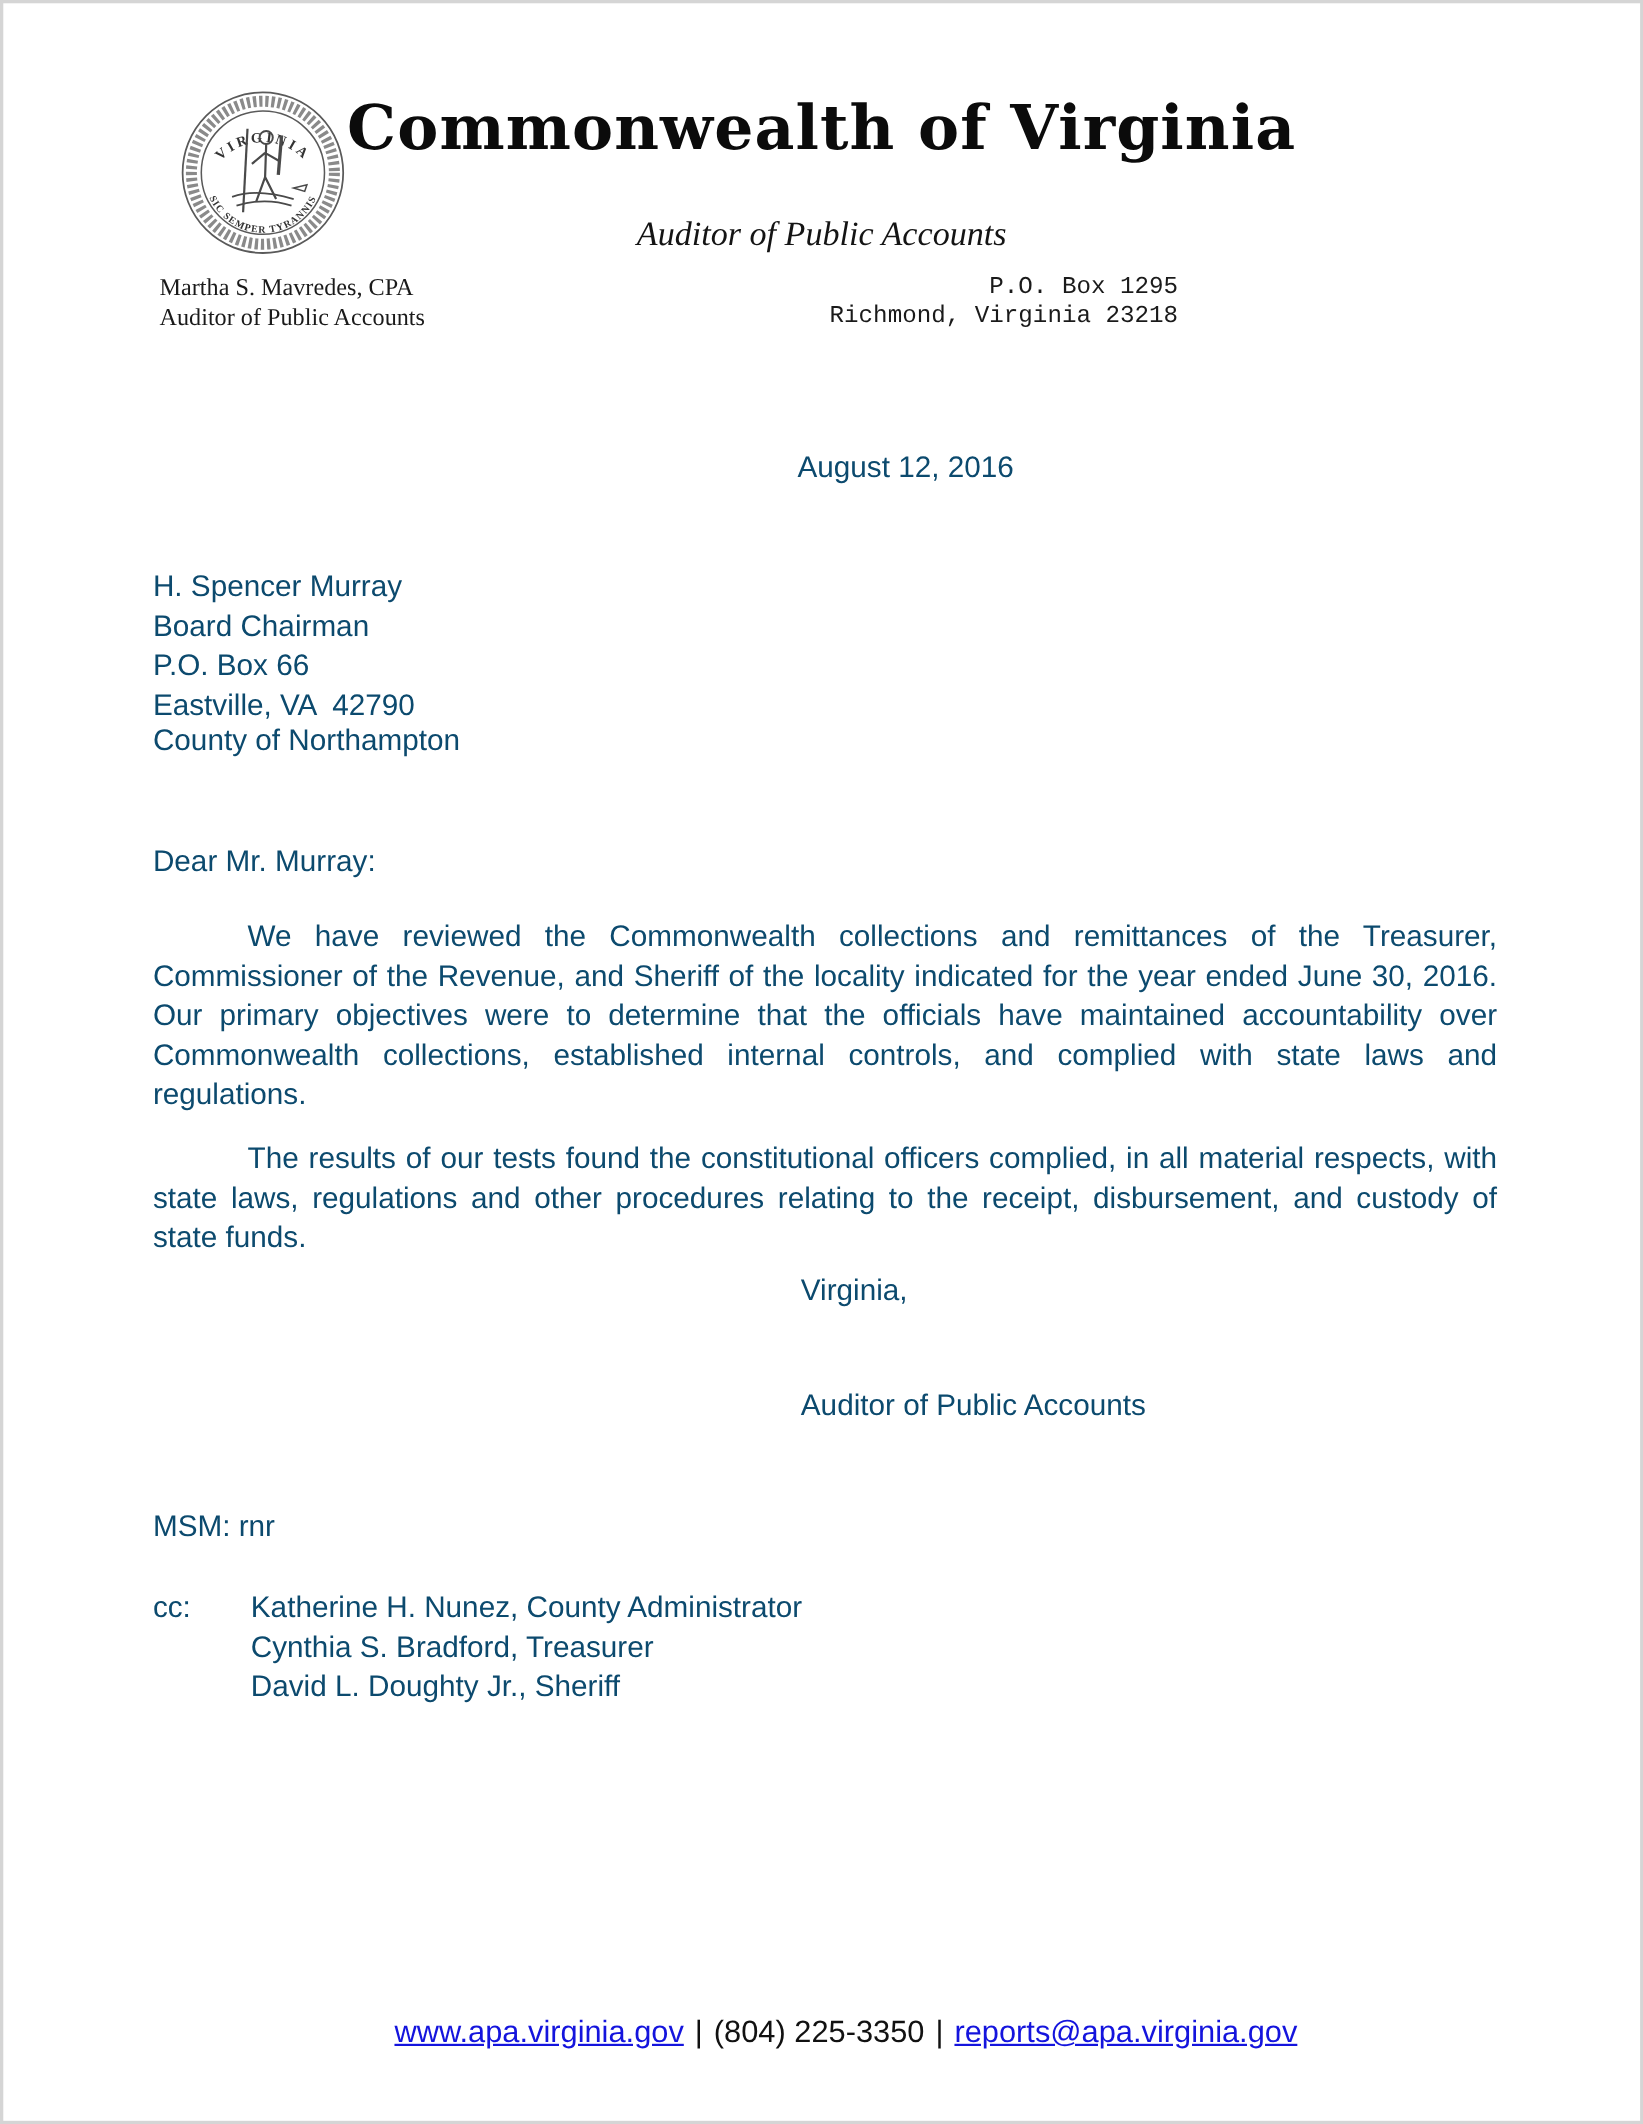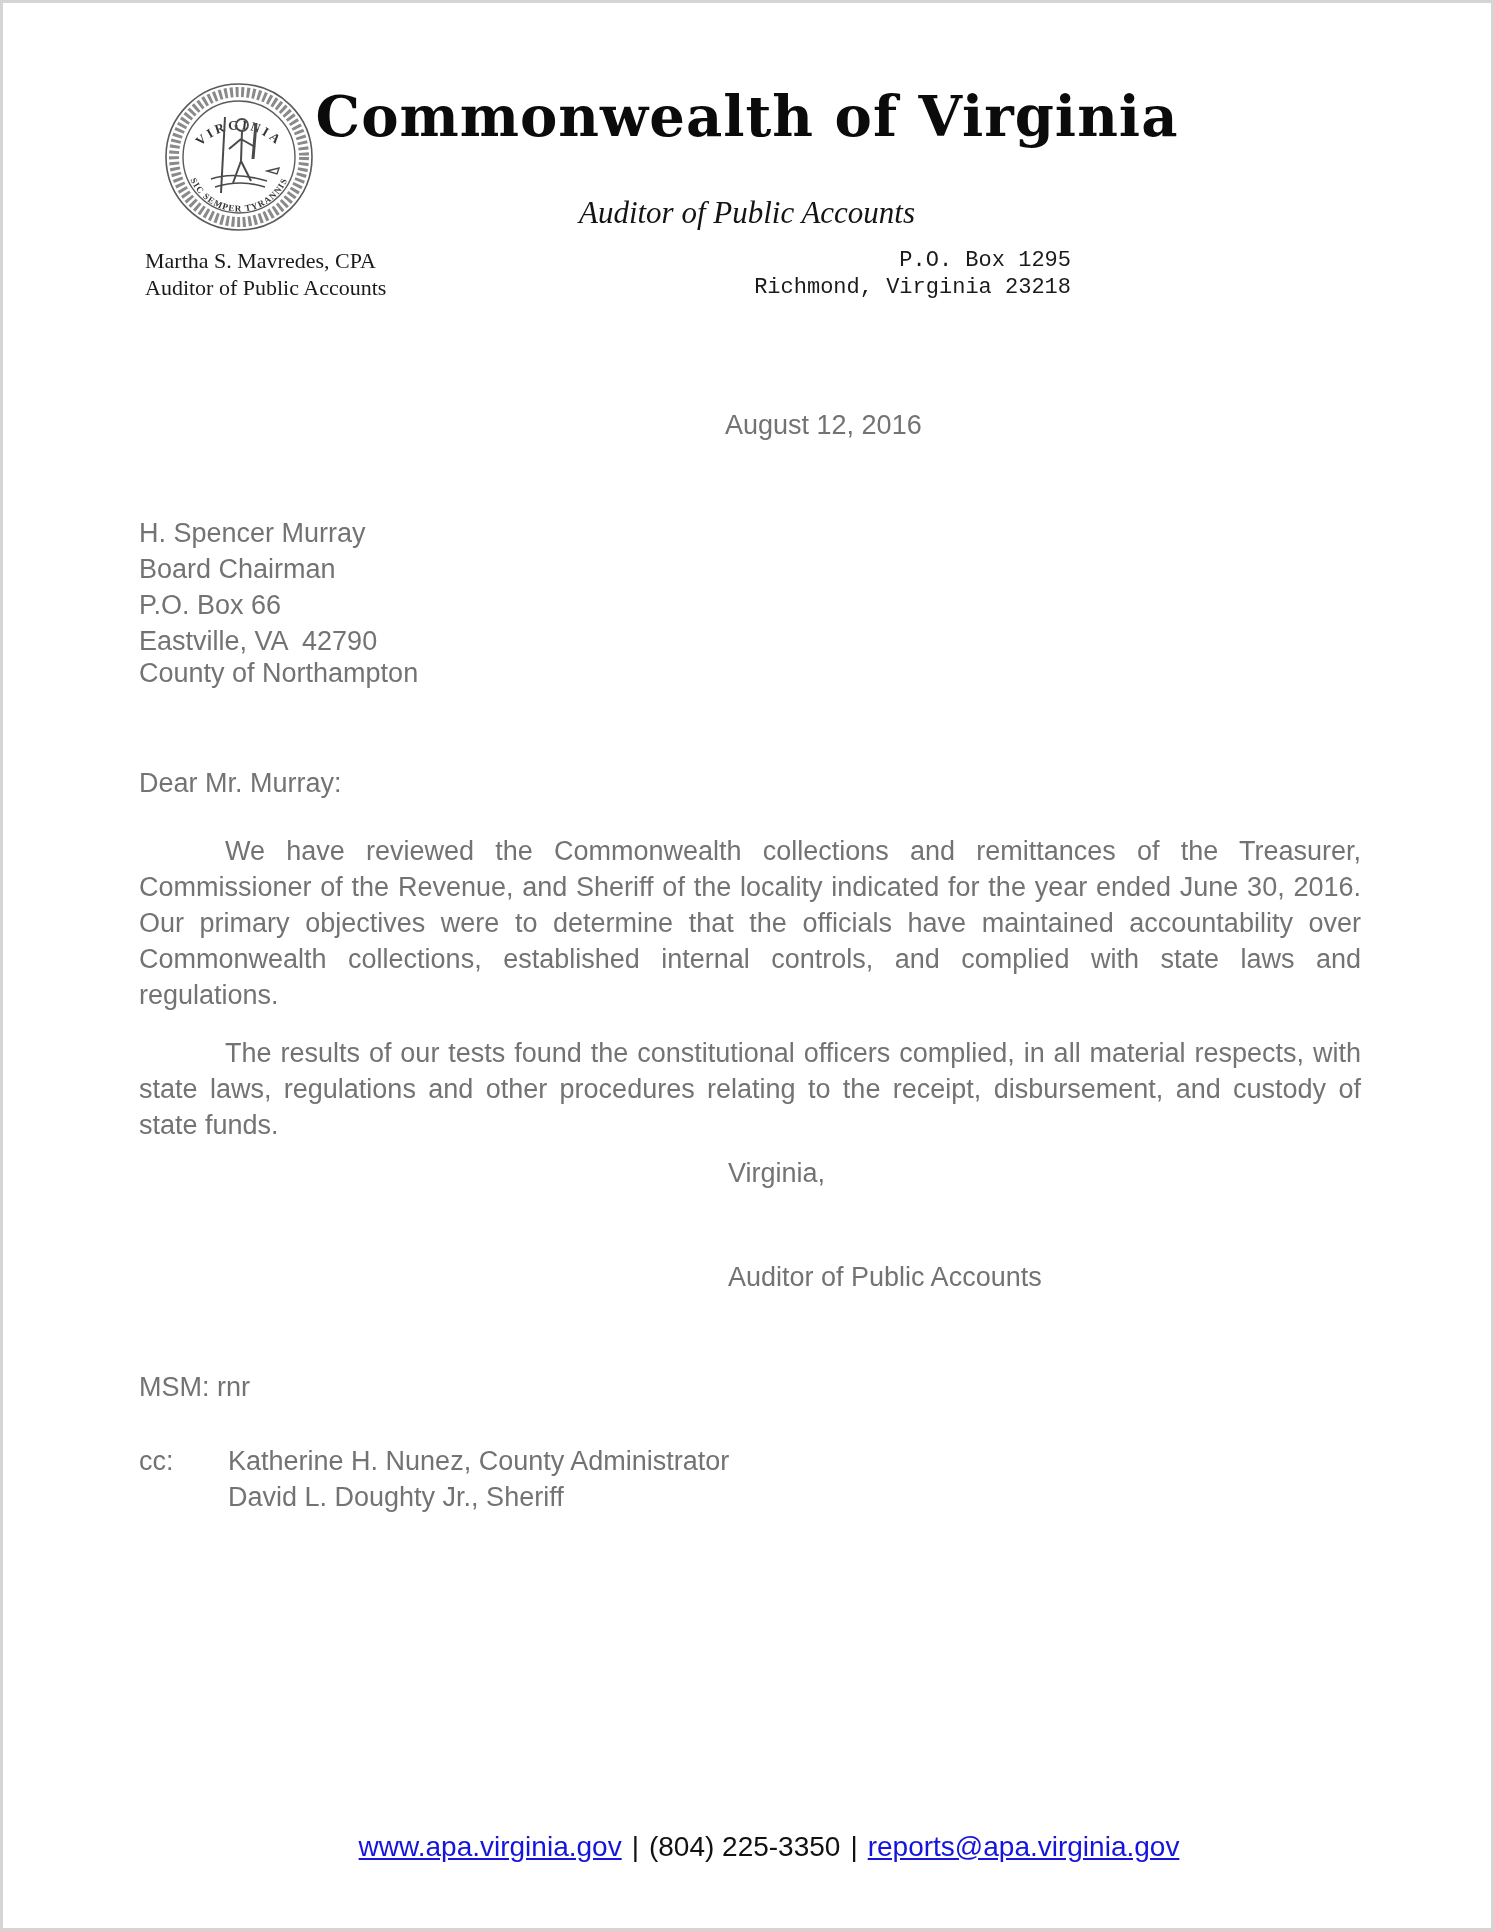--- a/index.html
+++ b/index.html
@@ -37,21 +37,21 @@
     font-family:"Liberation Serif", serif;
     font-size:22px;line-height:27px;color:#1a1a1a;
   }
   .lh-right{
     position:absolute;right:420px;top:244px;
     text-align:right;
     font-family:Liberation Mono, monospace;
     font-size:22px;line-height:27px;color:#1a1a1a;
   }
   
-  .body-text{font-size:27px;line-height:36px;color:#737373;}
+  .body-text{font-size:27px;line-height:36px;color:#0c4a6e;}
   .pre{white-space:pre-wrap;}
   .date{position:absolute;left:722px;top:404px;}
   .recipient{position:absolute;left:136px;top:512px;}
   .locality{position:absolute;left:136px;top:652px;}
   .salutation{position:absolute;left:136px;top:762px;}
   .para{
     position:absolute;left:136px;width:1222px;
     margin:0;
     text-align:justify;
     text-indent:86px;
@@ -135,20 +135,21 @@
 
   <div class="body-text closing">Virginia,</div>
 
   <div class="body-text signer">Auditor of Public Accounts</div>
 
   <div class="body-text reference pre">MSM: rnr</div>
 
   <div class="body-text cc-label">cc:</div>
   <div class="body-text cc-list">
     <div>Katherine H. Nunez, County Administrator</div>
+    <div>Cynthia S. Bradford, Treasurer</div>
     <div>David L. Doughty Jr., Sheriff</div>
   </div>
 
   <div class="footer">
     <a style="color: rgb(20, 20, 221);">www.apa.virginia.gov</a><span class="sep">|</span><span>(804) 225-3350</span><span class="sep">|</span><a style="color: rgb(20, 20, 221);">reports@apa.virginia.gov</a>
   </div>
 
 </div>
 
 </body></html>

